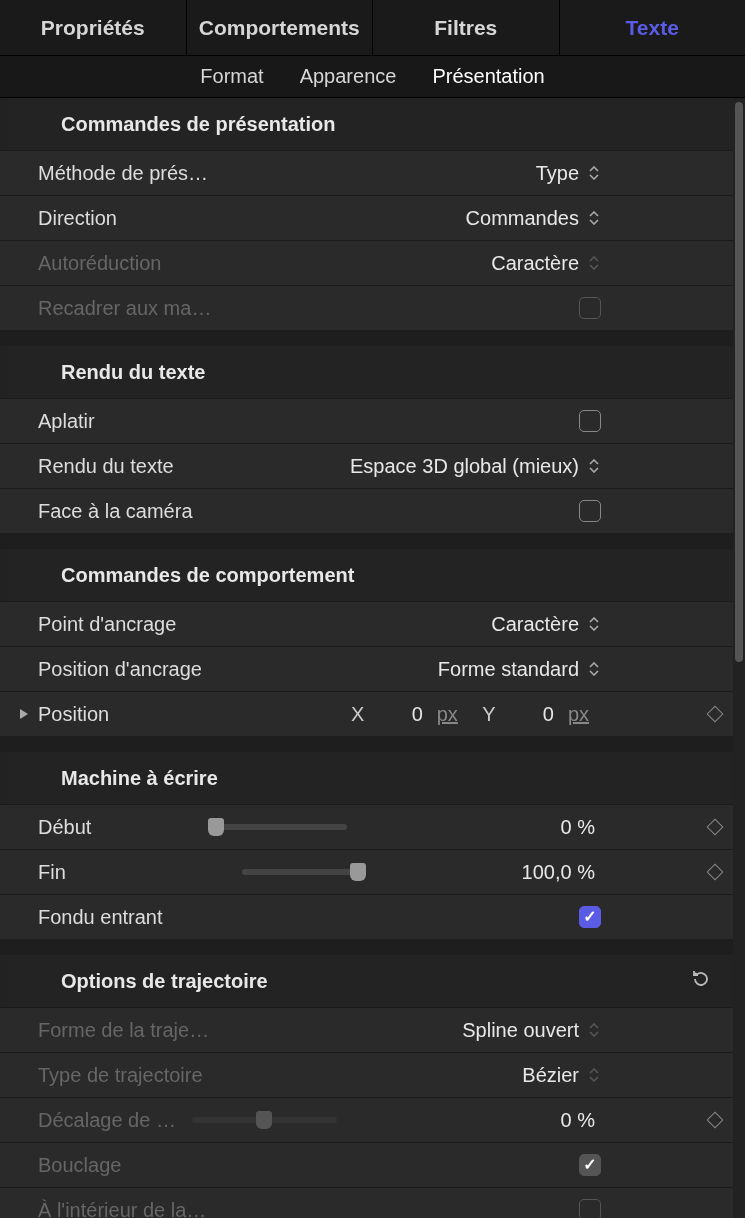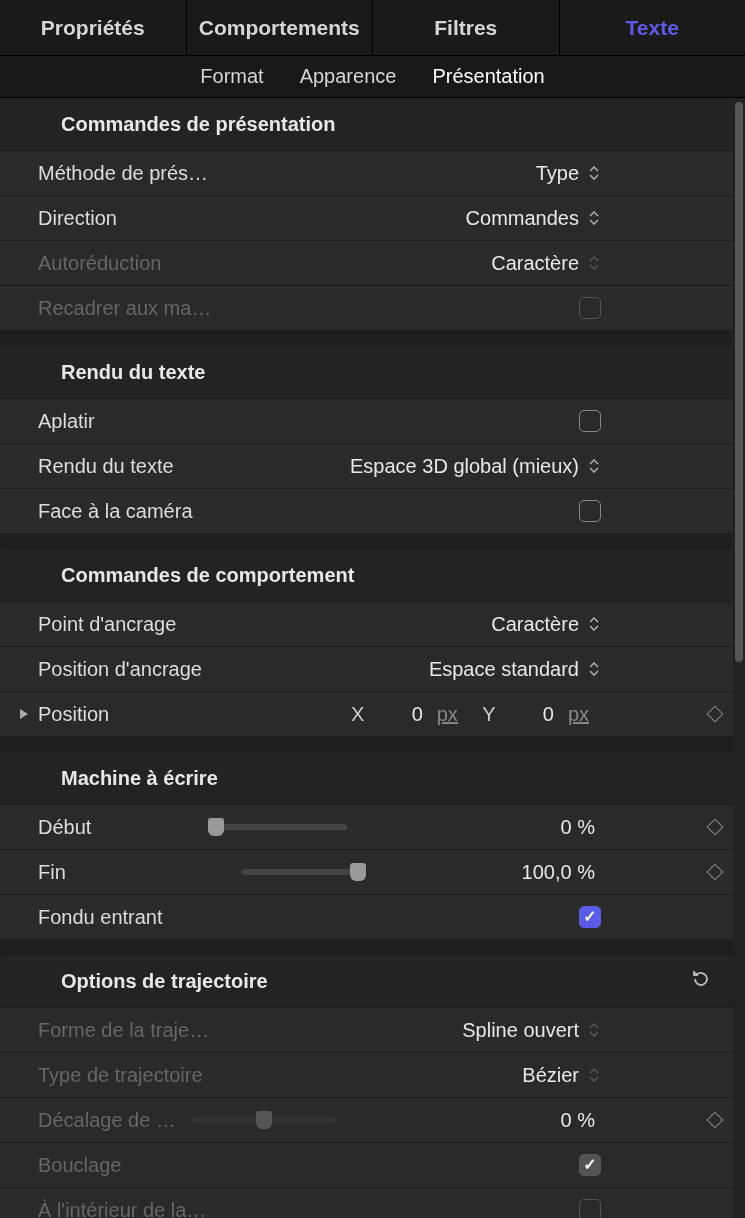--- a/index.html
+++ b/index.html
@@ -192,21 +192,21 @@
                 <path d="M1 5 L5 1 L9 5 M1 9 L5 13 L9 9" stroke="#aaa" stroke-width="1.6" fill="none"></path>
               </svg>
           </span>
         </div>
         <div class="after-value-pad"></div>
       </div>
       <div class="row">
         <span class="label">Position d'ancrage</span>
         <span class="spacer"></span>
         <div class="dd-cell value-area">
-          <span class="dd-value">Espace standard</span>
+          <span class="dd-value">Forme standard</span>
           <span class="stepper">
             <svg width="10" height="14" viewBox="0 0 10 14">
                 <path d="M1 5 L5 1 L9 5 M1 9 L5 13 L9 9" stroke="#aaa" stroke-width="1.6" fill="none"></path>
               </svg>
           </span>
         </div>
         <div class="after-value-pad"></div>
       </div>
       <div class="row">
         <span class="disclosure">

